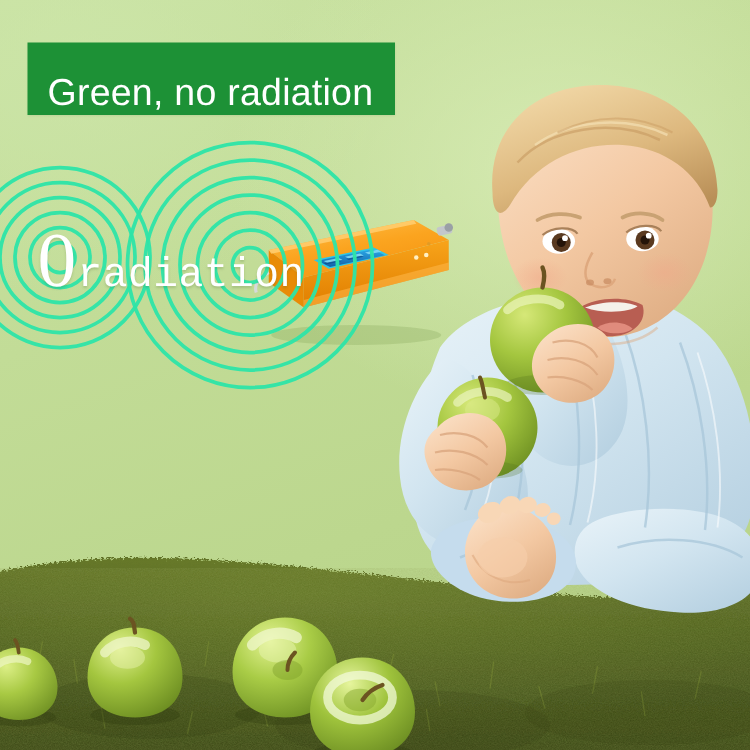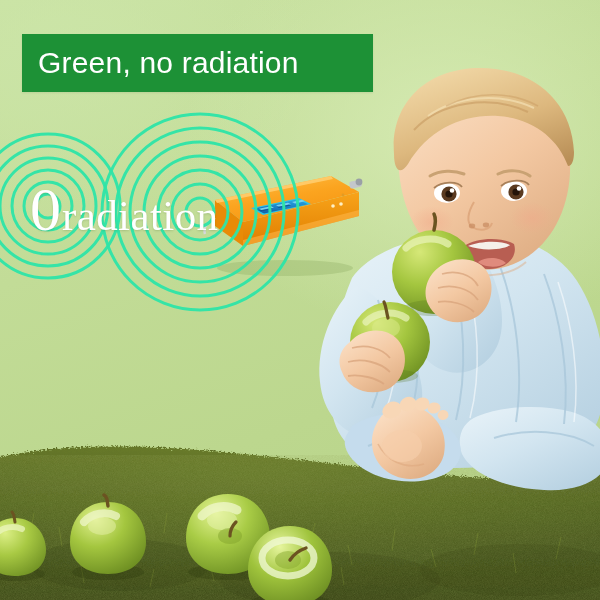--- a/index.html
+++ b/index.html
@@ -27,25 +27,25 @@
     background:
       radial-gradient(ellipse 70% 55% at 74% 22%, rgba(216,236,182,0.85) 0%, rgba(216,236,182,0) 62%),
       radial-gradient(ellipse 60% 45% at 10% 8%, rgba(205,230,170,0.7) 0%, rgba(205,230,170,0) 70%);
   }
 
   
   .headline-banner {
     position: absolute;
     left: 22px;
     top: 34px;
-    width: 351px;
+    width: 294px;
     height: 58px;
     background: #1d9136;
     display: flex;
-    align-items: center;
+    align-items: flex-end;
     box-shadow: 0 1px 2px rgba(0,0,0,0.08);
   }
   .headline-text {
     color: #ffffff;
     font-size: 30px;
     font-weight: 400;
     letter-spacing: 0.2px;
     padding-left: 16px;
     white-space: nowrap;
     font-family: "Liberation Sans", sans-serif;
@@ -71,26 +71,26 @@
     text-shadow: 0 1px 2px rgba(60,90,40,0.22);
     white-space: nowrap;
   }
   .zero-digit {
     font-size: 62px;
     line-height: 1;
     font-weight: 300;
     font-family: "Liberation Serif", serif;
   }
   .zero-word {
-    font-size: 43px;
+    font-size: 33px;
     line-height: 1;
     font-weight: 300;
     letter-spacing: 0.4px;
     margin-left: 1px;
-    font-family: Liberation Serif, serif;
+    font-family: Liberation Mono, monospace;
   }
 
   
   #booster-device {
     position: absolute;
     left: 203px;
     top: 170px;
     width: 136px;
     height: 92px;
   }

